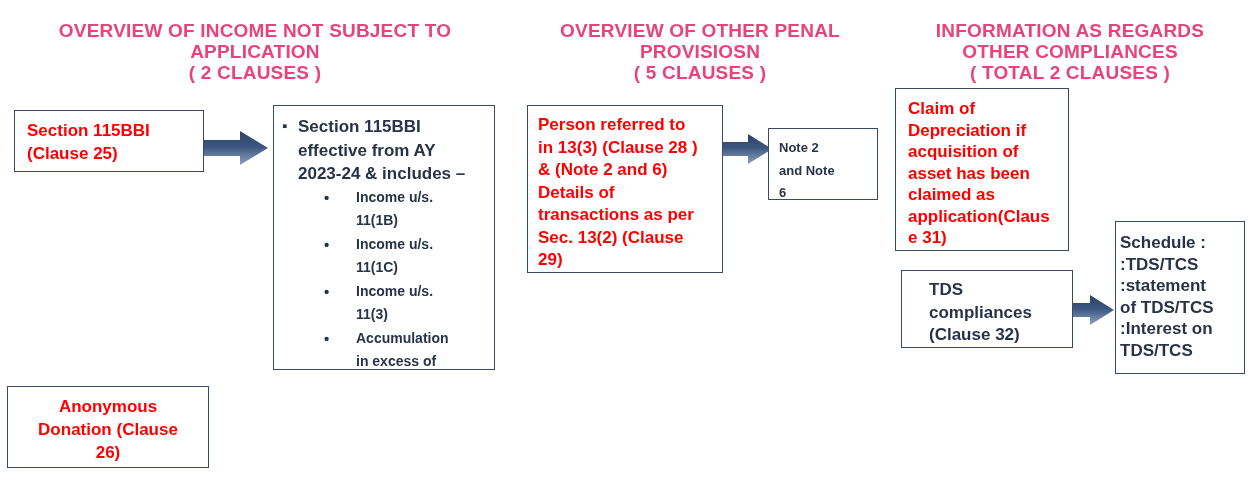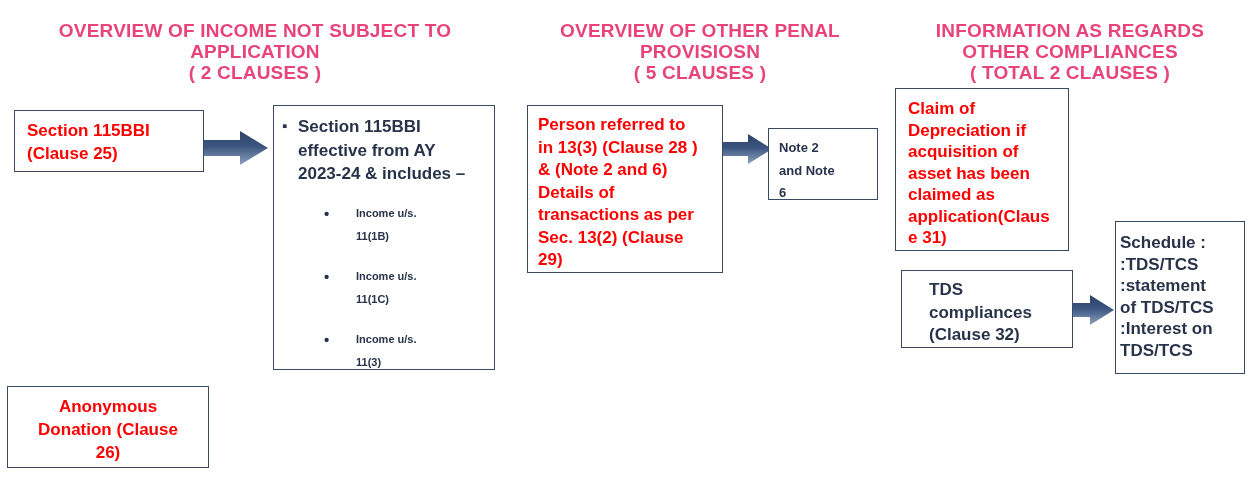--- a/index.html
+++ b/index.html
@@ -63,27 +63,26 @@
   .bl-main::before {
     content: "\25AA";
     position: absolute;
     left: 0;
     top: -1px;
     font-size: 15px;
   }
   .bl-sub {
     display: block;
     color: #28334A;
-    font-size: 11px;
+    font-size: 14px;
     line-height: 23.5px;
     font-weight: bold;
     position: relative;
     padding-left: 74px;
     white-space: pre-line;
-    margin-top: 16px;
   }
   .bl-sub::before {
     content: "\2022";
     position: absolute;
     left: 42px;
     top: 0;
     font-size: 15px;
   }
 
   

